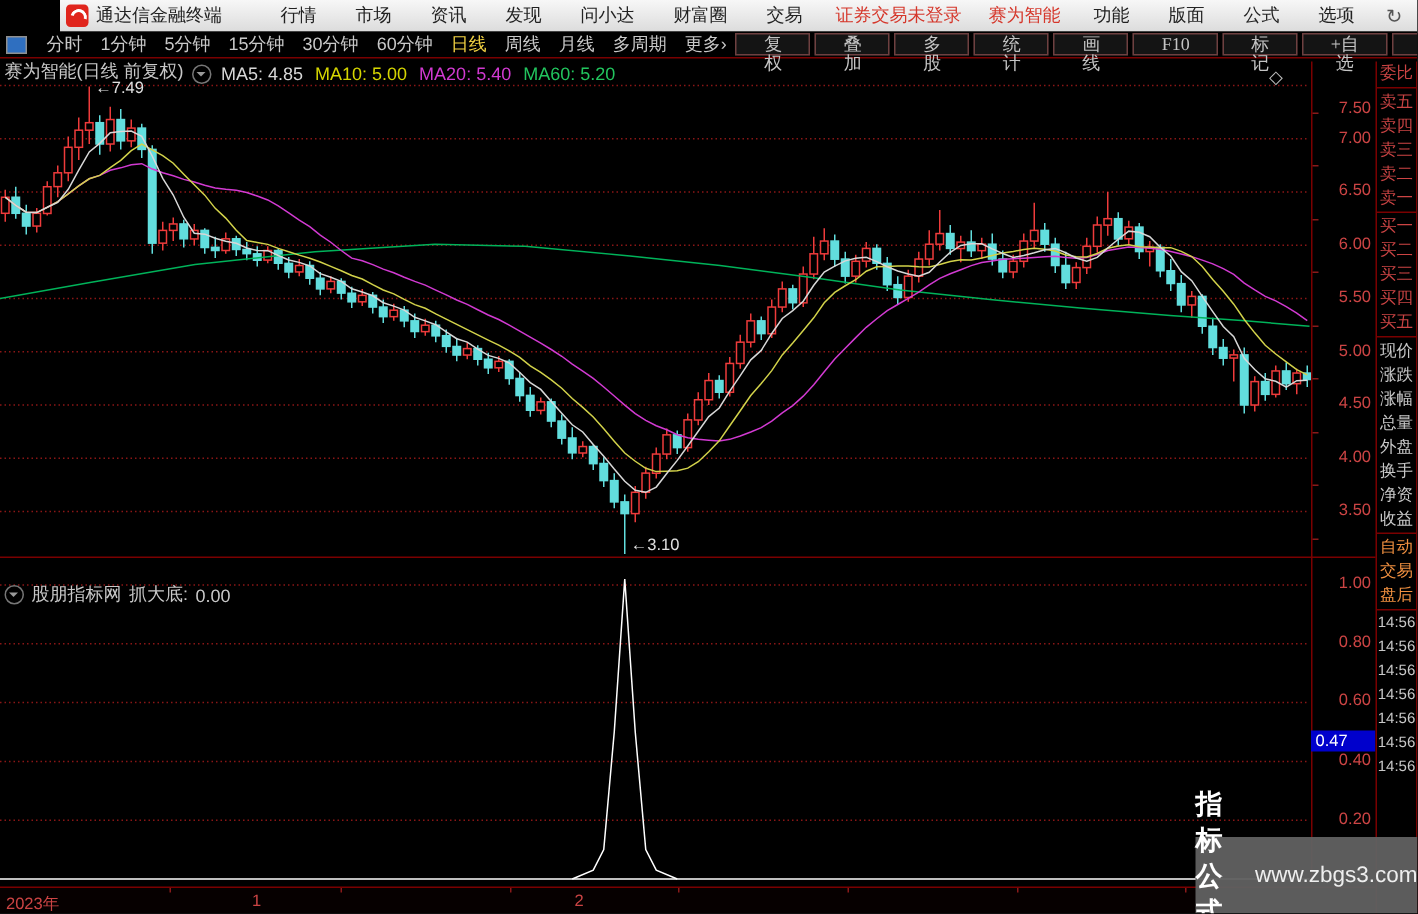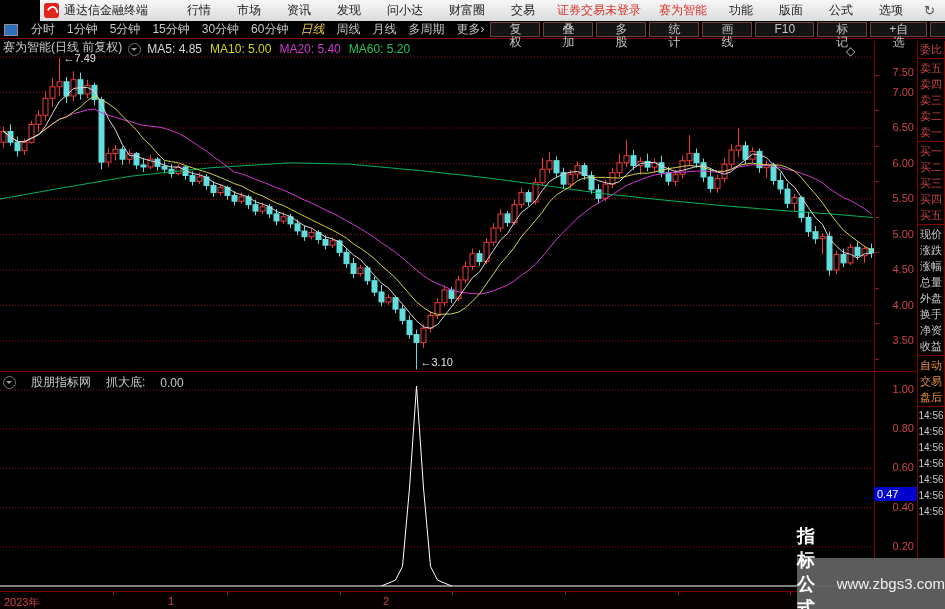--- a/index.html
+++ b/index.html
@@ -15,37 +15,37 @@
                border-radius:50%;border-left-color:transparent;border-bottom-color:transparent;transform:rotate(-30deg);}
   .app-title{margin-right:26px;white-space:nowrap;}
   .menu-item{padding:0 13px;white-space:nowrap;cursor:default;}
   .menu-alert{color:#d5372b;margin:0 9px;white-space:nowrap;}
   .menu-icon{padding:0 8px;color:#555;font-size:13px;}
   
   .toolbar{position:absolute;top:21px;left:0;width:945px;height:18px;background:#000;border-bottom:1px solid #7a0000;
            display:flex;align-items:center;font-size:12px;color:#c8c8c8;box-sizing:border-box;}
   .tb-icon{width:12px;height:10px;border:1px solid #909090;background:#2f6fc0;margin:0 7px 0 4px;flex:none;}
   .period{padding:0 6px;white-space:nowrap;}
-  .period.active{color:#f0d042;font-style:italic;}
+  .period.active{color:#f0d042;}
   .more{padding:0 6px;white-space:nowrap;}
   .tbtn{height:15px;line-height:13px;padding:0 18px;margin-right:3px;background:#141414;border:1px solid #6e4040;
-        color:#c4c4c4;font-size:12px;font-family:Liberation Sans, sans-serif;}
+        color:#c4c4c4;font-size:12px;font-family:Liberation Serif, serif;}
   .r-badge{color:#ff2a2a;font-weight:bold;font-size:13px;margin:0 6px 0 6px;}
   
   #main-svg{position:absolute;left:0;top:41px;}
   #ind-svg{position:absolute;left:0;top:372px;}
   .titlebar{position:absolute;left:3px;top:42px;height:14px;display:flex;align-items:flex-end;gap:6px;
             font-size:12px;color:#c8c8c8;white-space:nowrap;}
   .ma-label{margin-right:8px;font-size:12px;}
   .cc{width:11px;height:11px;border:1px solid #777;border-radius:50%;position:relative;display:inline-block;flex:none;}
   .cc::after{content:"";position:absolute;left:2px;top:3.5px;border:3px solid transparent;border-top-color:#999;}
   .corner-icon{position:absolute;left:846px;top:44px;color:#c0c0c0;font-size:12px;}
   .hsep{position:absolute;left:0;top:371px;width:918px;height:1px;background:#7a0000;}
   .vline{position:absolute;top:41px;width:1px;height:550px;background:#7a0000;}
-  .ind-title{position:absolute;left:3px;top:374px;display:flex;align-items:center;gap:15px;font-size:12px;color:#c8c8c8;white-space:nowrap;}
+  .ind-title{position:absolute;left:3px;top:388px;display:flex;align-items:center;gap:5px;font-size:12px;color:#c8c8c8;white-space:nowrap;}
   
   .axis-layer{position:absolute;left:0;top:0;width:945px;height:609px;pointer-events:none;}
   .axis-label{position:absolute;left:874px;width:40px;text-align:right;font-size:11px;color:#cc4444;}
   .minor-tick{position:absolute;left:875px;width:4px;height:1px;background:#8a1a1a;}
   .blue-tag{position:absolute;left:874px;width:43px;height:14px;background:#0000cc;color:#fff;
             font-size:11px;line-height:14px;padding-left:3px;box-sizing:border-box;}
   .xaxis{position:absolute;left:0;top:591px;width:918px;height:18px;background:#060000;border-top:1px solid #7a0000;
          font-size:11px;color:#cc4444;box-sizing:border-box;}
   .year{position:absolute;left:4px;top:3px;}
   .month{position:absolute;top:3px;}

